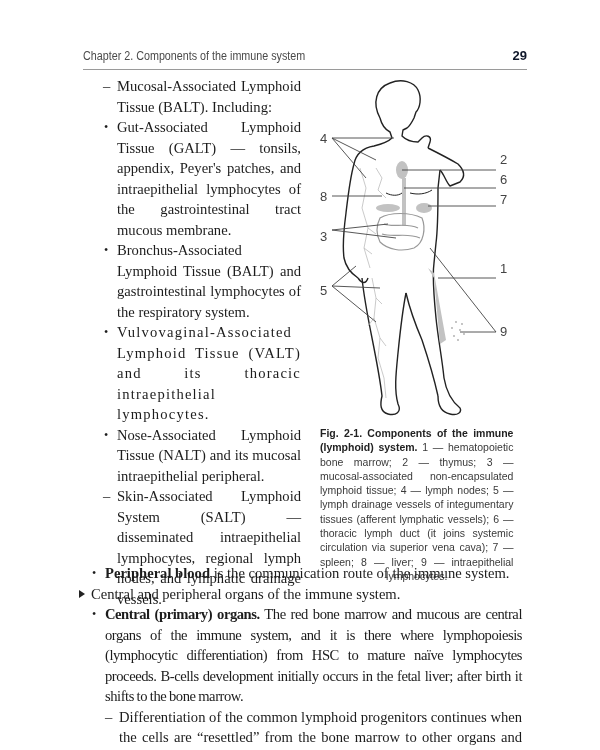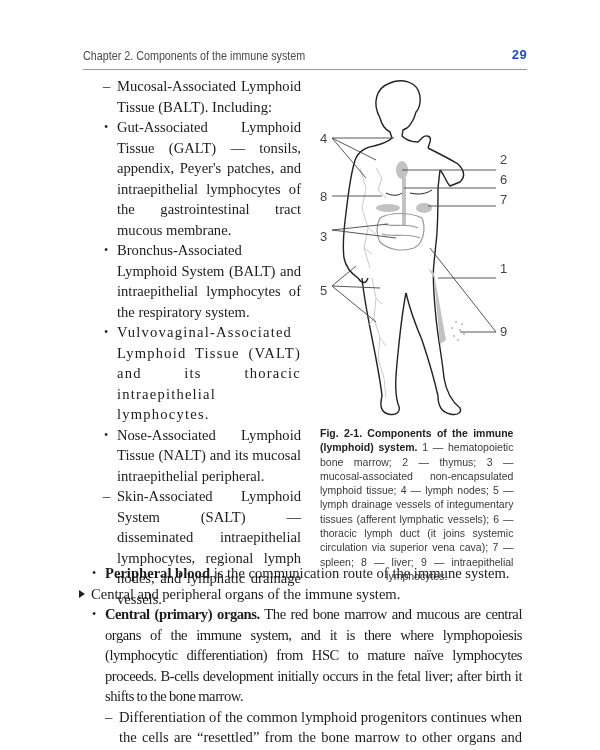--- a/index.html
+++ b/index.html
@@ -1,19 +1,19 @@
 <!DOCTYPE html>
 <html><head>
 <meta charset="utf-8">
 <style>
   html, body { margin: 0; padding: 0; background: #ffffff; }
   body { width: 600px; height: 750px; position: relative; overflow: hidden; color: #1c1c1c; }
   .header { position: absolute; left: 75px; top: 47px; width: 444px; height: 22px; border-bottom: 1.5px solid #9a9a9a; margin-left: 8px; }
   .header-title { position: absolute; left: 0; top: 2px; font-family: "Liberation Sans", sans-serif; font-size: 12.5px; color: #4a4a4a; transform: scaleX(0.86); transform-origin: left; }
-  .page-num { position: absolute; right: 0; top: 1px; font-family: Liberation Mono, monospace; font-weight: bold; font-size: 13px; color: #1d4ed8; text-align: right; }
+  .page-num { position: absolute; right: 0; top: 1px; font-family: Liberation Sans, sans-serif; font-weight: bold; font-size: 13px; color: #0f172a; text-align: right; }
   .serif { font-family: "Liberation Serif", serif; font-size: 14.6px; line-height: 20.5px; }
   .col-left { position: absolute; left: 103px; top: 76px; width: 198px; }
   .col-left p { margin: 0; text-align: justify; text-align-last: left; }
   .dash-item { position: relative; padding-left: 14px; }
   .dash-item::before { content: "–"; position: absolute; left: 0; top: 0; }
   .bullet-item { position: relative; padding-left: 14px; margin-left: 12px; }
   .bullet-item::before { content: "•"; position: absolute; left: 1px; top: 0; font-size: 12px; }
   .letterspaced { letter-spacing: 1.2px; }
   .figure { position: absolute; left: 310px; top: 78px; width: 210px; height: 345px; }
   .caption { position: absolute; left: 320px; top: 426px; width: 194px; font-family: "Liberation Sans", sans-serif; font-size: 11.3px; line-height: 14.3px; color: #3a3a3a; text-align: justify; text-align-last: center; transform: scaleX(0.93); transform-origin: left; width: 208px; }
@@ -33,21 +33,21 @@
 <body>
 
 <div class="header">
   <span class="header-title">Chapter 2. Components of the immune system</span>
   <span class="page-num">29</span>
 </div>
 
 <div class="col-left serif">
   <p class="dash-item">Mucosal-Associated Lymphoid Tissue (BALT). Including:</p>
   <p class="bullet-item">Gut-Associated Lymphoid Tissue (GALT) — tonsils, appendix, Peyer's patches, and intraepithelial lymphocytes of the gastrointestinal tract mucous membrane.</p>
-  <p class="bullet-item">Bronchus-Associated Lymphoid System (BALT) and intraepithelial lymphocytes of the respiratory system.</p>
+  <p class="bullet-item">Bronchus-Associated Lymphoid Tissue (BALT) and gastrointestinal lymphocytes of the respiratory system.</p>
   <p class="bullet-item letterspaced">Vulvovaginal-Associated Lymphoid Tissue (VALT) and its thoracic intraepithelial lymphocytes.</p>
   <p class="bullet-item">Nose-Associated Lymphoid Tissue (NALT) and its mucosal intraepithelial peripheral.</p>
   <p class="dash-item">Skin-Associated Lymphoid System (SALT) — disseminated intraepithelial lymphocytes, regional lymph nodes, and lymphatic drainage vessels.</p>
 </div>
 
 <div class="figure">
   <svg width="210" height="345" viewBox="0 0 210 345">
     <g fill="none" stroke="#222" stroke-width="1.4" stroke-linejoin="round">
 
       <path d="M70 40 C62 25 66 10 80 5 C92 0 104 4 108 12 C112 20 110 30 106 34 L104 40 C102 44 100 48 97 50 L93 52 L92 58 C96 62 102 64 108 64 L112 60 C116 56 122 58 120 64 L118 70"></path>

